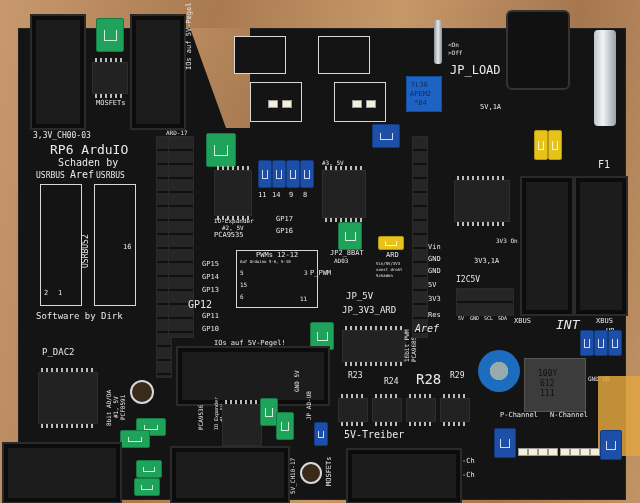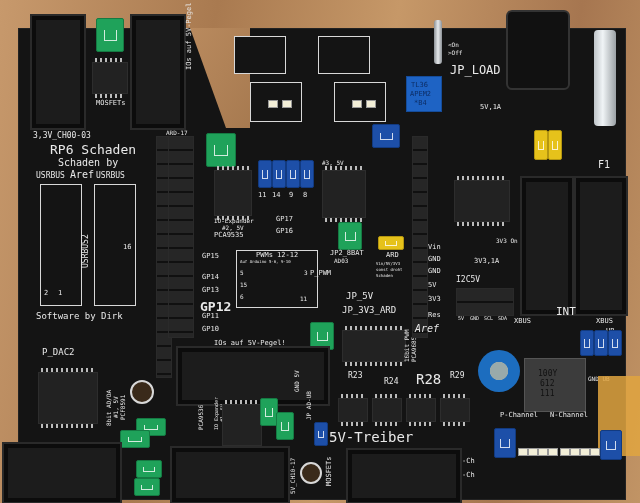--- a/index.html
+++ b/index.html
@@ -38,43 +38,43 @@
 <div class="pcb-cut"></div>
 
 <div class="header" style="left:30px;top:14px;width:52px;height:112px;"></div>
 <div class="header" style="left:130px;top:14px;width:52px;height:112px;"></div>
 <div class="jumper green" style="left:96px;top:18px;width:26px;height:32px;"></div>
 <div class="chip" style="left:92px;top:62px;width:34px;height:30px;"></div>
 <div class="silk" style="left:96px;top:100px;font-size:7px;">MOSFETs</div>
 <div class="silk" style="left:186px;top:70px;font-size:7px;transform:rotate(-90deg);transform-origin:left top;">IOs auf 5V-Pegel</div>
 
 <div class="silk" style="left:33px;top:132px;font-size:8px;">3,3V_CH00-03</div>
-<div class="silk" style="left:50px;top:143px;font-size:13px;">RP6 Schaden</div>
+<div class="silk" style="left:50px;top:143px;font-size:13px;">RP6 ArduIO</div>
 <div class="silk" style="left:58px;top:158px;font-size:10px;">Schaden by</div>
 <div class="silk" style="left:70px;top:170px;font-size:10px;">Aref</div>
 <div class="silk" style="left:36px;top:172px;font-size:8px;">USRBUS</div>
 <div class="silk" style="left:96px;top:172px;font-size:8px;">USRBUS</div>
 
 <div class="box" style="left:40px;top:184px;width:40px;height:120px;"></div>
 <div class="box" style="left:94px;top:184px;width:40px;height:120px;"></div>
 <div class="silk" style="left:82px;top:268px;font-size:8px;transform:rotate(-90deg);transform-origin:left top;">USRBUS2</div>
 <div class="silk" style="left:123px;top:244px;font-size:7px;">16</div>
 <div class="silk" style="left:44px;top:290px;font-size:7px;">2</div>
 <div class="silk" style="left:58px;top:290px;font-size:7px;">1</div>
 <div class="silk" style="left:36px;top:312px;font-size:9px;">Software by Dirk</div>
 <div class="silk" style="left:42px;top:348px;font-size:9px;">P_DAC2</div>
 
 <div class="strip" style="left:156px;top:136px;width:14px;height:240px;"></div>
 <div class="strip" style="left:168px;top:136px;width:24px;height:200px;"></div>
 <div class="silk" style="left:166px;top:130px;font-size:6px;">ARD-17</div>
 
-<div class="silk" style="left:202px;top:253px;font-size:7px;">GP15</div>
+<div class="silk" style="left:202px;top:261px;font-size:7px;">GP15</div>
 <div class="silk" style="left:202px;top:274px;font-size:7px;">GP14</div>
 <div class="silk" style="left:202px;top:287px;font-size:7px;">GP13</div>
-<div class="silk" style="left:200px;top:300px;font-size:13px;font-weight:bold;">GP12</div>
+<div class="silk" style="left:188px;top:300px;font-size:10px;">GP12</div>
 <div class="silk" style="left:202px;top:313px;font-size:7px;">GP11</div>
 <div class="silk" style="left:202px;top:326px;font-size:7px;">GP10</div>
 
 <div class="jumper green" style="left:206px;top:133px;width:28px;height:32px;"></div>
 <div class="chip" style="left:214px;top:170px;width:36px;height:44px;"></div>
 <div class="silk" style="left:214px;top:218px;font-size:6px;">IO-Expander</div>
 <div class="silk" style="left:222px;top:225px;font-size:6px;">#2, 5V</div>
 <div class="silk" style="left:214px;top:232px;font-size:7px;">PCA9535</div>
 <div class="silk" style="left:276px;top:216px;font-size:7px;">GP17</div>
 <div class="silk" style="left:276px;top:228px;font-size:7px;">GP16</div>
@@ -141,21 +141,21 @@
 <div class="strip" style="left:456px;top:288px;width:56px;height:26px;"></div>
 <div class="silk" style="left:458px;top:316px;font-size:5px;">5V</div>
 <div class="silk" style="left:470px;top:316px;font-size:5px;">GND</div>
 <div class="silk" style="left:484px;top:316px;font-size:5px;">SCL</div>
 <div class="silk" style="left:498px;top:316px;font-size:5px;">SDA</div>
 <div class="chip" style="left:454px;top:180px;width:54px;height:40px;"></div>
 
 <div class="header" style="left:520px;top:176px;width:50px;height:136px;"></div>
 <div class="header" style="left:574px;top:176px;width:50px;height:136px;"></div>
 <div class="silk" style="left:514px;top:318px;font-size:7px;">XBUS</div>
-<div class="silk" style="left:556px;top:306px;font-size:11px;">INT</div>
+<div class="silk" style="left:556px;top:318px;font-size:13px;font-style:italic;">INT</div>
 <div class="silk" style="left:596px;top:318px;font-size:7px;">XBUS</div>
 <div class="silk" style="left:606px;top:328px;font-size:7px;">UB</div>
 <div class="jumper blue" style="left:580px;top:330px;width:12px;height:24px;"></div>
 <div class="jumper blue" style="left:594px;top:330px;width:12px;height:24px;"></div>
 <div class="jumper blue" style="left:608px;top:330px;width:12px;height:24px;"></div>
 
 <div class="switch" style="left:406px;top:76px;width:34px;height:34px;"></div>
 <div class="lever" style="left:434px;top:20px;width:8px;height:44px;"></div>
 <div class="silk" style="left:411px;top:82px;font-size:7px;color:#0d2e66;">TL36</div>
 <div class="silk" style="left:410px;top:91px;font-size:7px;color:#0d2e66;">APEM2</div>
@@ -198,21 +198,21 @@
 <div class="silk" style="left:306px;top:420px;font-size:6px;transform:rotate(-90deg);transform-origin:left top;">JP AD-UB</div>
 <div class="hole" style="left:300px;top:462px;width:18px;height:18px;"></div>
 <div class="silk" style="left:348px;top:372px;font-size:8px;">R23</div>
 <div class="silk" style="left:384px;top:378px;font-size:8px;">R24</div>
 <div class="silk" style="left:416px;top:372px;font-size:14px;">R28</div>
 <div class="silk" style="left:450px;top:372px;font-size:8px;">R29</div>
 <div class="chip" style="left:338px;top:398px;width:28px;height:22px;"></div>
 <div class="chip" style="left:372px;top:398px;width:28px;height:22px;"></div>
 <div class="chip" style="left:406px;top:398px;width:28px;height:22px;"></div>
 <div class="chip" style="left:440px;top:398px;width:28px;height:22px;"></div>
-<div class="silk" style="left:329px;top:430px;font-size:14px;">5V-Treiber</div>
+<div class="silk" style="left:344px;top:430px;font-size:10px;">5V-Treiber</div>
 <div class="silk" style="left:326px;top:486px;font-size:7px;transform:rotate(-90deg);transform-origin:left top;">MOSFETs</div>
 <div class="header" style="left:346px;top:448px;width:112px;height:52px;"></div>
 <div class="silk" style="left:462px;top:458px;font-size:7px;">-Ch</div>
 <div class="silk" style="left:462px;top:472px;font-size:7px;">-Ch</div>
 
 <div class="cap" style="left:478px;top:350px;width:42px;height:42px;"></div>
 <div class="inductor" style="left:524px;top:358px;width:60px;height:52px;"></div>
 <div class="silk" style="left:538px;top:370px;font-size:8px;color:#111;">100Y</div>
 <div class="silk" style="left:540px;top:380px;font-size:8px;color:#111;">612</div>
 <div class="silk" style="left:540px;top:390px;font-size:8px;color:#111;">111</div>

